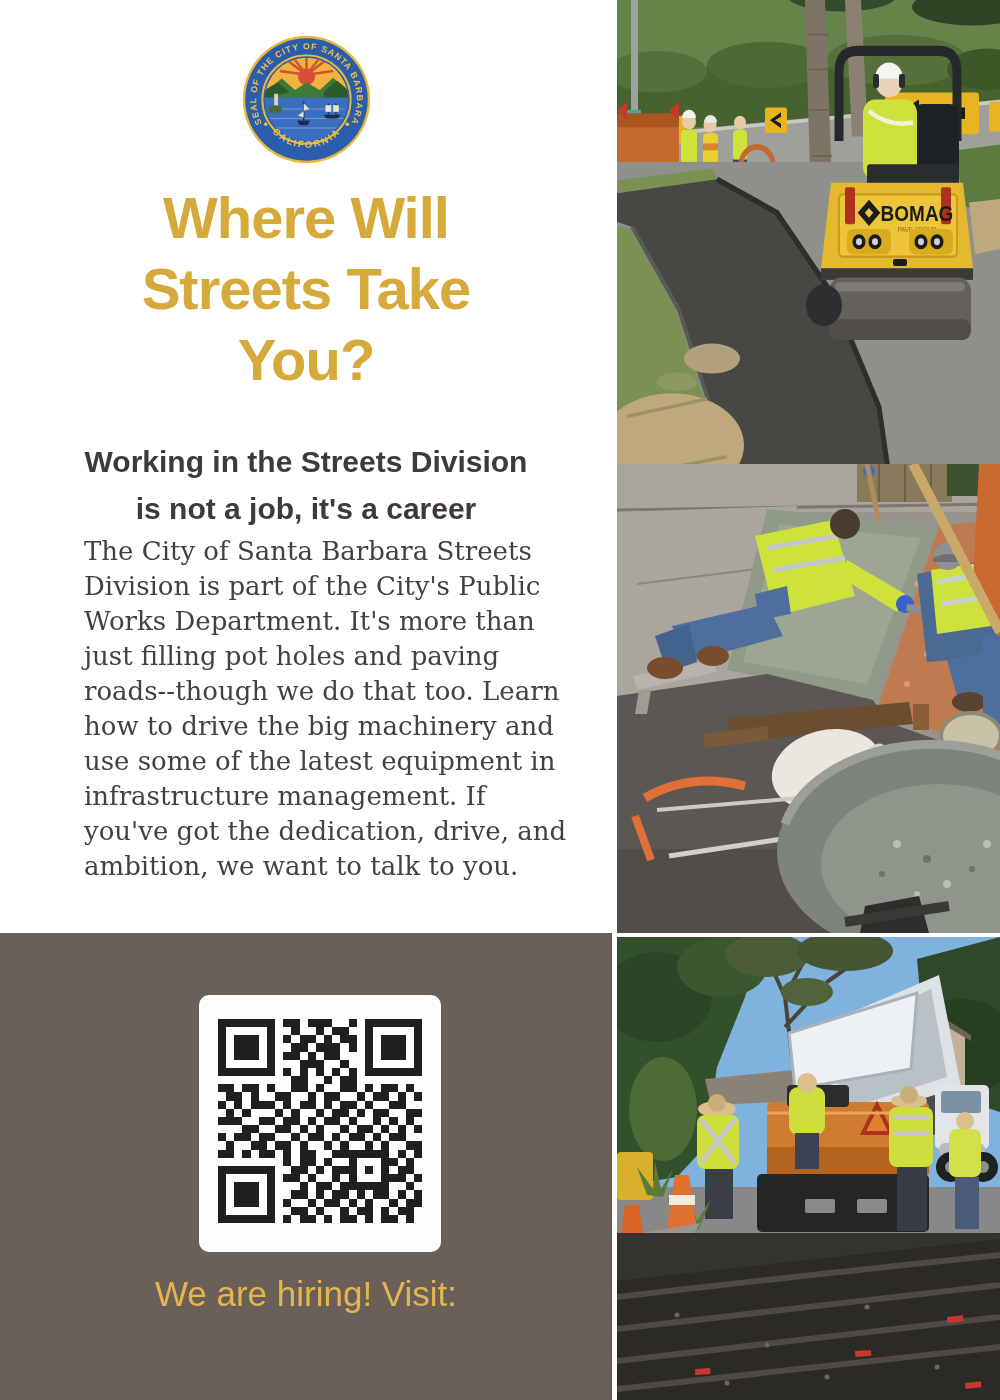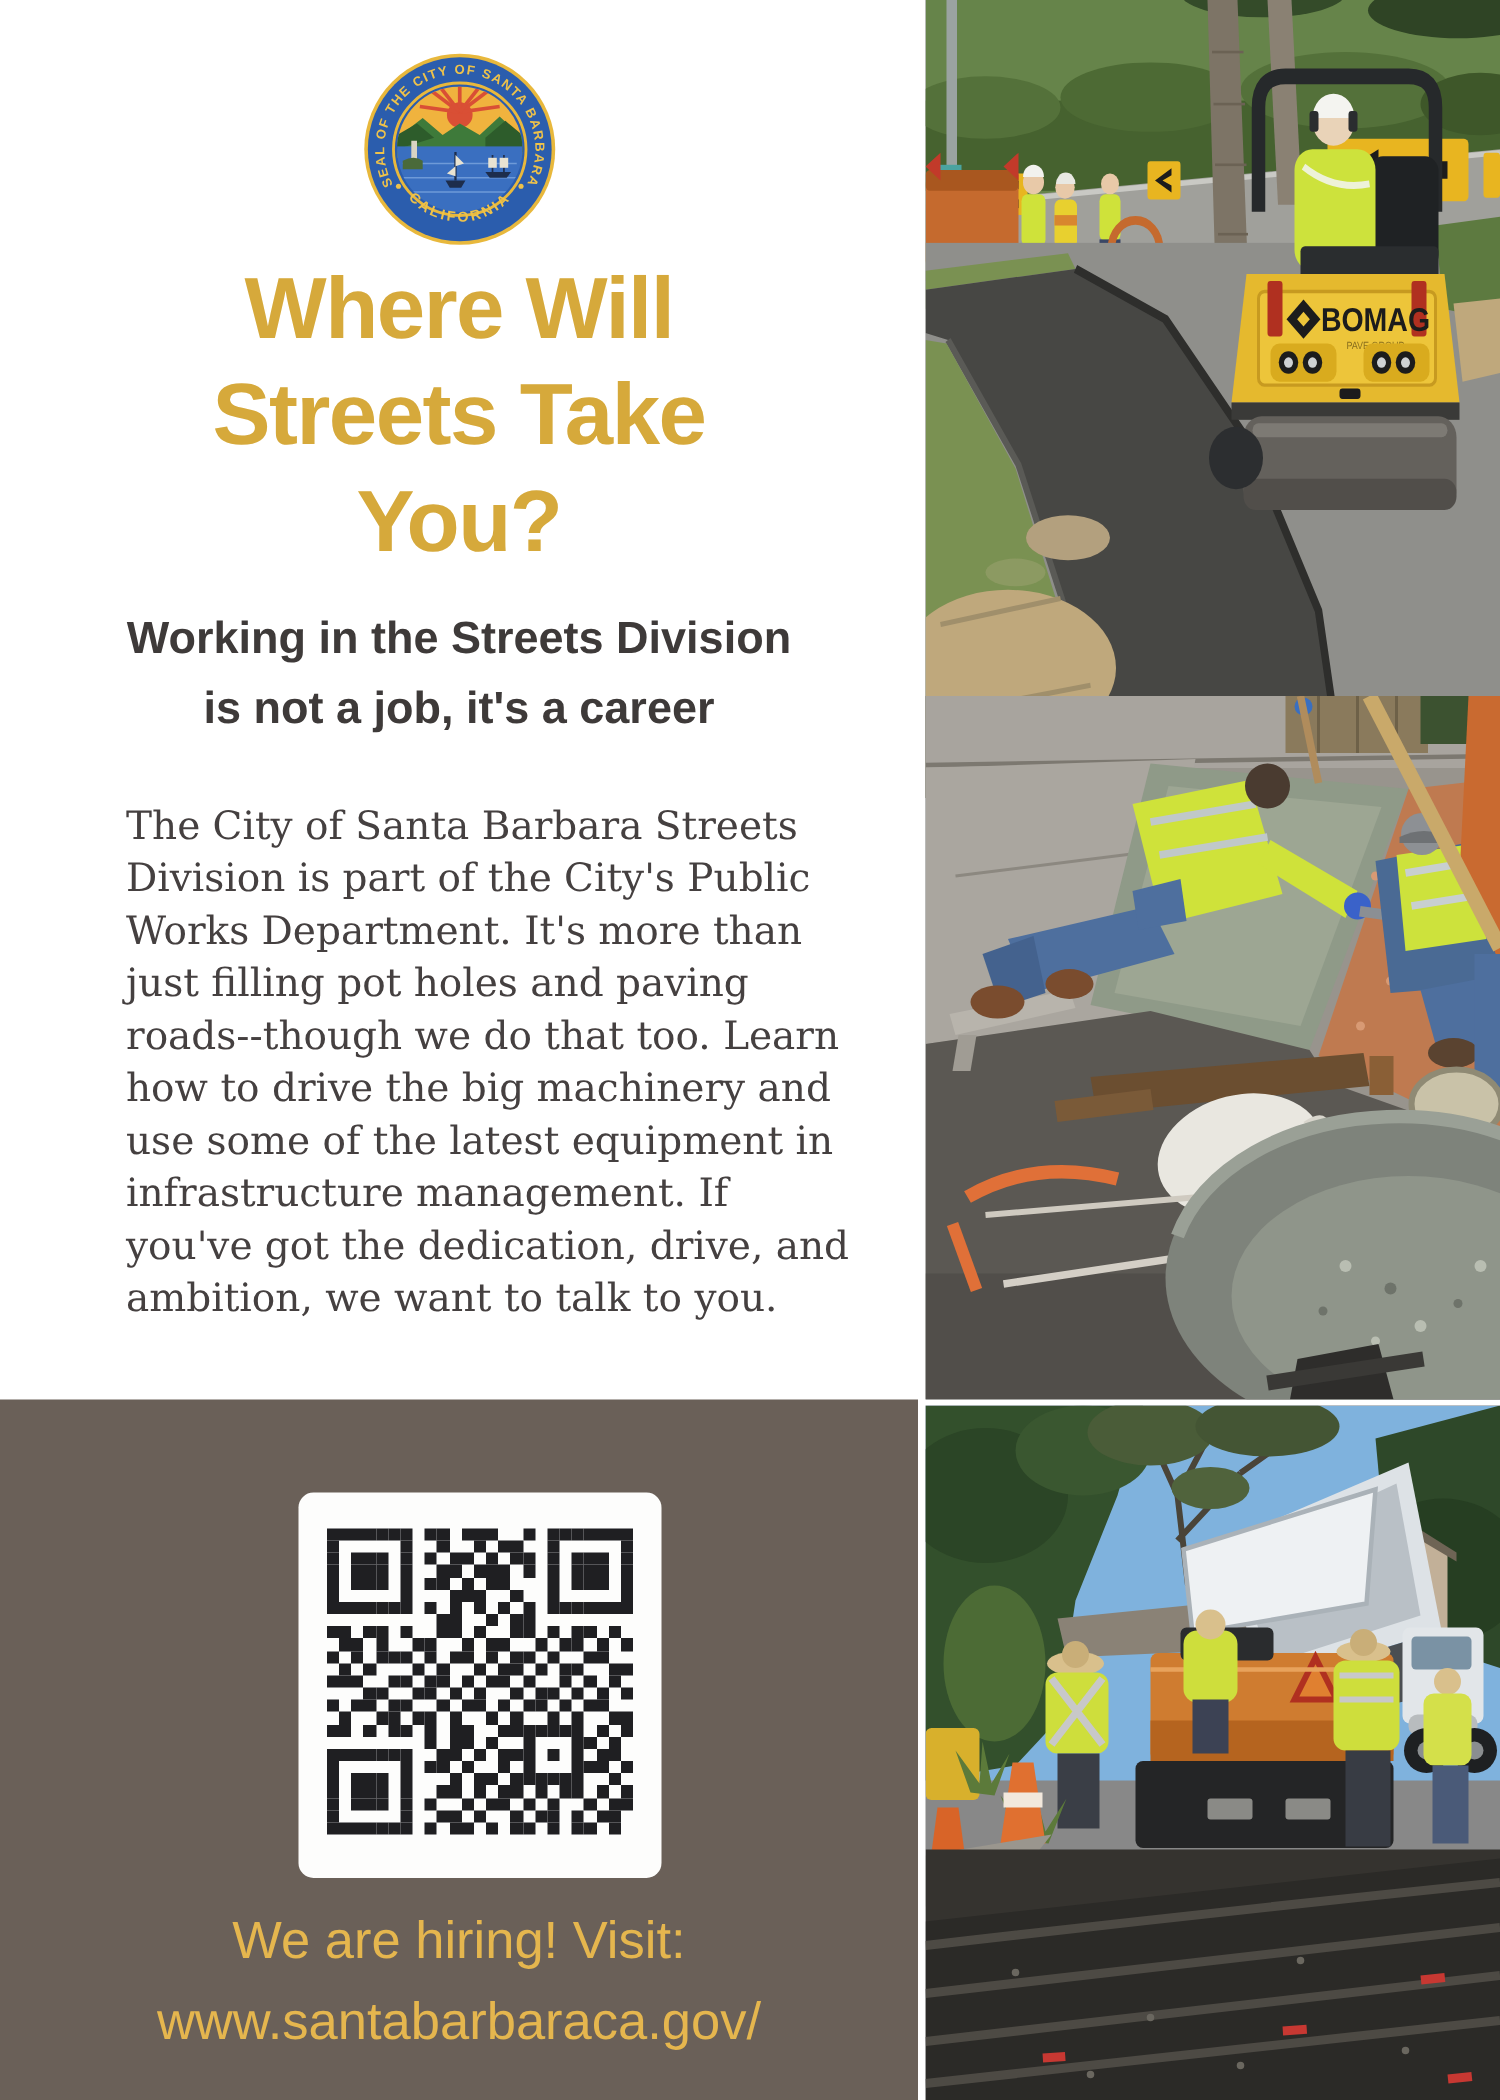--- a/index.html
+++ b/index.html
@@ -5,26 +5,26 @@
   html,body{margin:0;padding:0;background:#e8e8e8;}
   .poster{
     position:relative;width:1000px;height:1400px;background:#ffffff;
     overflow:hidden;font-family:"Liberation Sans",sans-serif;margin:0 auto;
   }
   
   .leftcol{position:absolute;left:0;top:0;width:612px;height:1400px;background:#ffffff;}
   .seal{position:absolute;left:240px;top:33px;width:133px;height:133px;}
   .seal svg{display:block;width:100%;height:100%;}
   .headline{
-    position:absolute;left:0;top:170px;width:612px;text-align:center;
+    position:absolute;left:0;top:182px;width:612px;text-align:center;
     font-weight:bold;font-size:58px;line-height:71px;color:#d6a93b;
     white-space:pre-line;letter-spacing:-1px;
   }
   .subheadline{
-    position:absolute;left:0;top:402px;width:612px;text-align:center;
+    position:absolute;left:0;top:438px;width:612px;text-align:center;
     font-weight:bold;font-size:30px;line-height:47px;color:#3e3a39;white-space:pre-line;
   }
   .body-text{
     position:absolute;left:84px;top:534px;width:505px;
     font-family:"DejaVu Serif","Liberation Serif",serif;
     font-size:26px;line-height:35px;color:#454040;white-space:pre-line;
   }
   
   .footer{position:absolute;left:0;top:933px;width:612px;height:467px;background:#6a6058;}
   .qr-card{position:absolute;left:199px;top:62px;width:242px;height:257px;background:#fdfdfc;border-radius:10px;}
@@ -748,21 +748,20 @@
             <div></div>
             <div class="qr-dark"></div>
             <div class="qr-dark"></div>
             <div></div>
             <div class="qr-dark"></div>
             <div></div>
           </div>
       </div>
       <div class="footer-text">
         <div class="footer-line">We are hiring! Visit:</div>
-        <div class="footer-line">www.santabarbaraca.gov/</div>
       </div>
     </div>
   </div>
 
   <figure class="photo photo1" style="margin:0">
     <svg viewBox="0 0 383 460" preserveAspectRatio="none">
       <rect x="0" y="0" width="383" height="178" fill="#66844a"></rect>
       <g>
         <rect x="0" y="58" width="383" height="52" fill="#46622f"></rect>
         <ellipse cx="40" cy="62" rx="50" ry="18" fill="#54713a"></ellipse>

